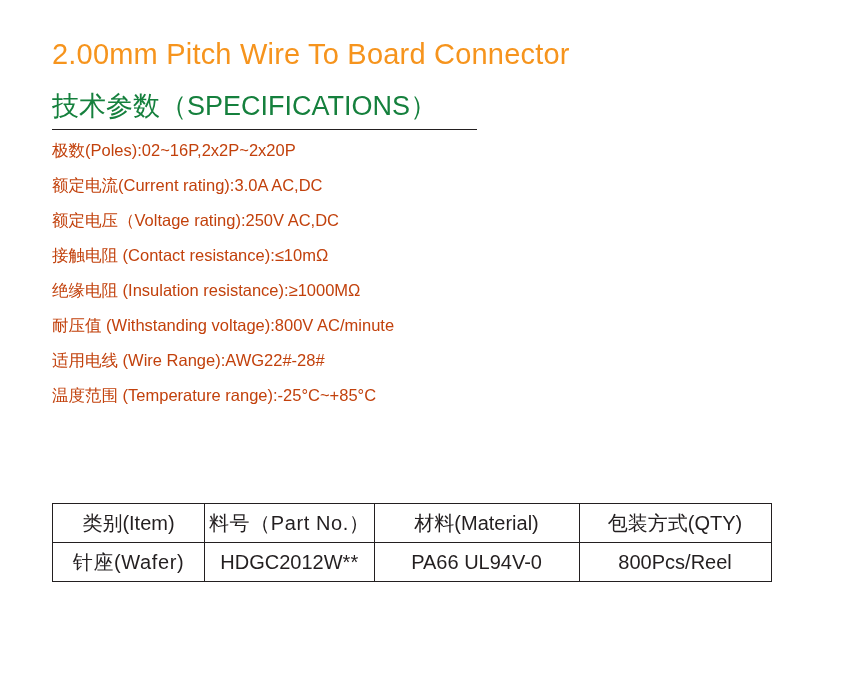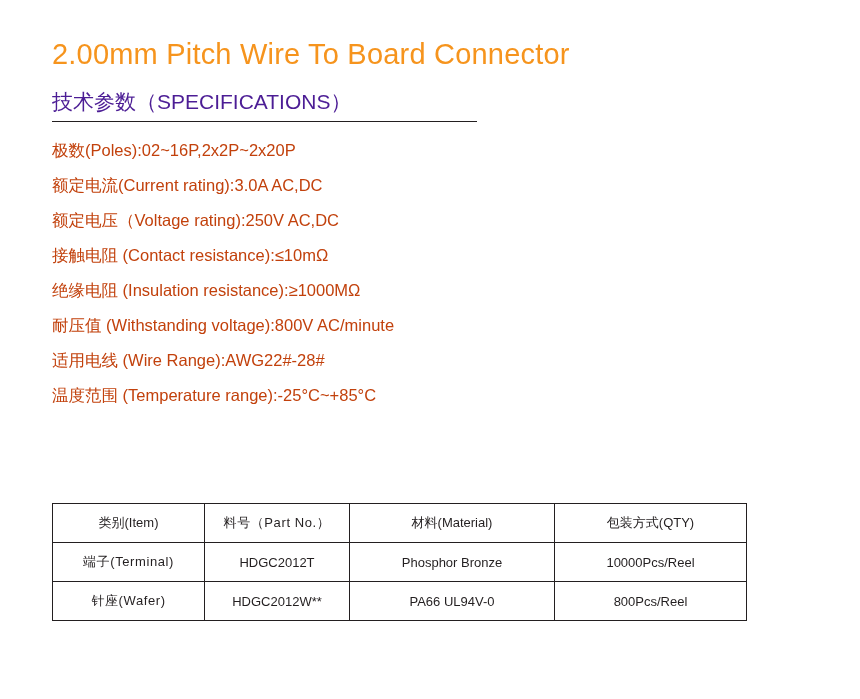--- a/index.html
+++ b/index.html
@@ -31,22 +31,22 @@
   }
   .subtitle-wrap {
     position: absolute;
     left: 52px;
     top: 88px;
     width: 425px;
     border-bottom: 1.5px solid #231f20;
     padding-bottom: 5px;
   }
   .subtitle {
-    font-size: 21px;
-    color: #4c1d95;
+    font-size: 27px;
+    color: #15803d;
     white-space: nowrap;
   }
   .spec-list {
     position: absolute;
     left: 52px;
     top: 142px;
     width: 600px;
   }
   .spec-item {
     font-size: 16.5px;
@@ -60,21 +60,21 @@
     left: 52px;
     top: 503px;
     border-collapse: collapse;
     table-layout: fixed;
   }
   table.info td {
     border: 1px solid #231f20;
     height: 38px;
     text-align: center;
     vertical-align: middle;
-    font-size: 13px;
+    font-size: 20px;
     color: #231f20;
     padding: 0 4px;
     white-space: nowrap;
   }
   table.info col.c1 { width: 152px; }
   table.info col.c2 { width: 145px; }
   table.info col.c3 { width: 205px; }
   table.info col.c4 { width: 192px; }
   .mono-sp {
     letter-spacing: 0.6px;
@@ -110,26 +110,20 @@
         <col class="c4">
     </colgroup>
     <tbody>
       <tr>
         <td>类别(Item)</td>
         <td class="mono-sp">料号（Part No.）</td>
         <td>材料(Material)</td>
         <td>包装方式(QTY)</td>
       </tr>
       <tr>
-        <td class="mono-sp">端子(Terminal)</td>
-        <td>HDGC2012T</td>
-        <td>Phosphor Bronze</td>
-        <td>10000Pcs/Reel</td>
-      </tr>
-      <tr>
         <td class="mono-sp">针座(Wafer)</td>
         <td>HDGC2012W**</td>
         <td>PA66  UL94V-0</td>
         <td>800Pcs/Reel</td>
       </tr>
     </tbody>
   </table>
 
 </div>
 

